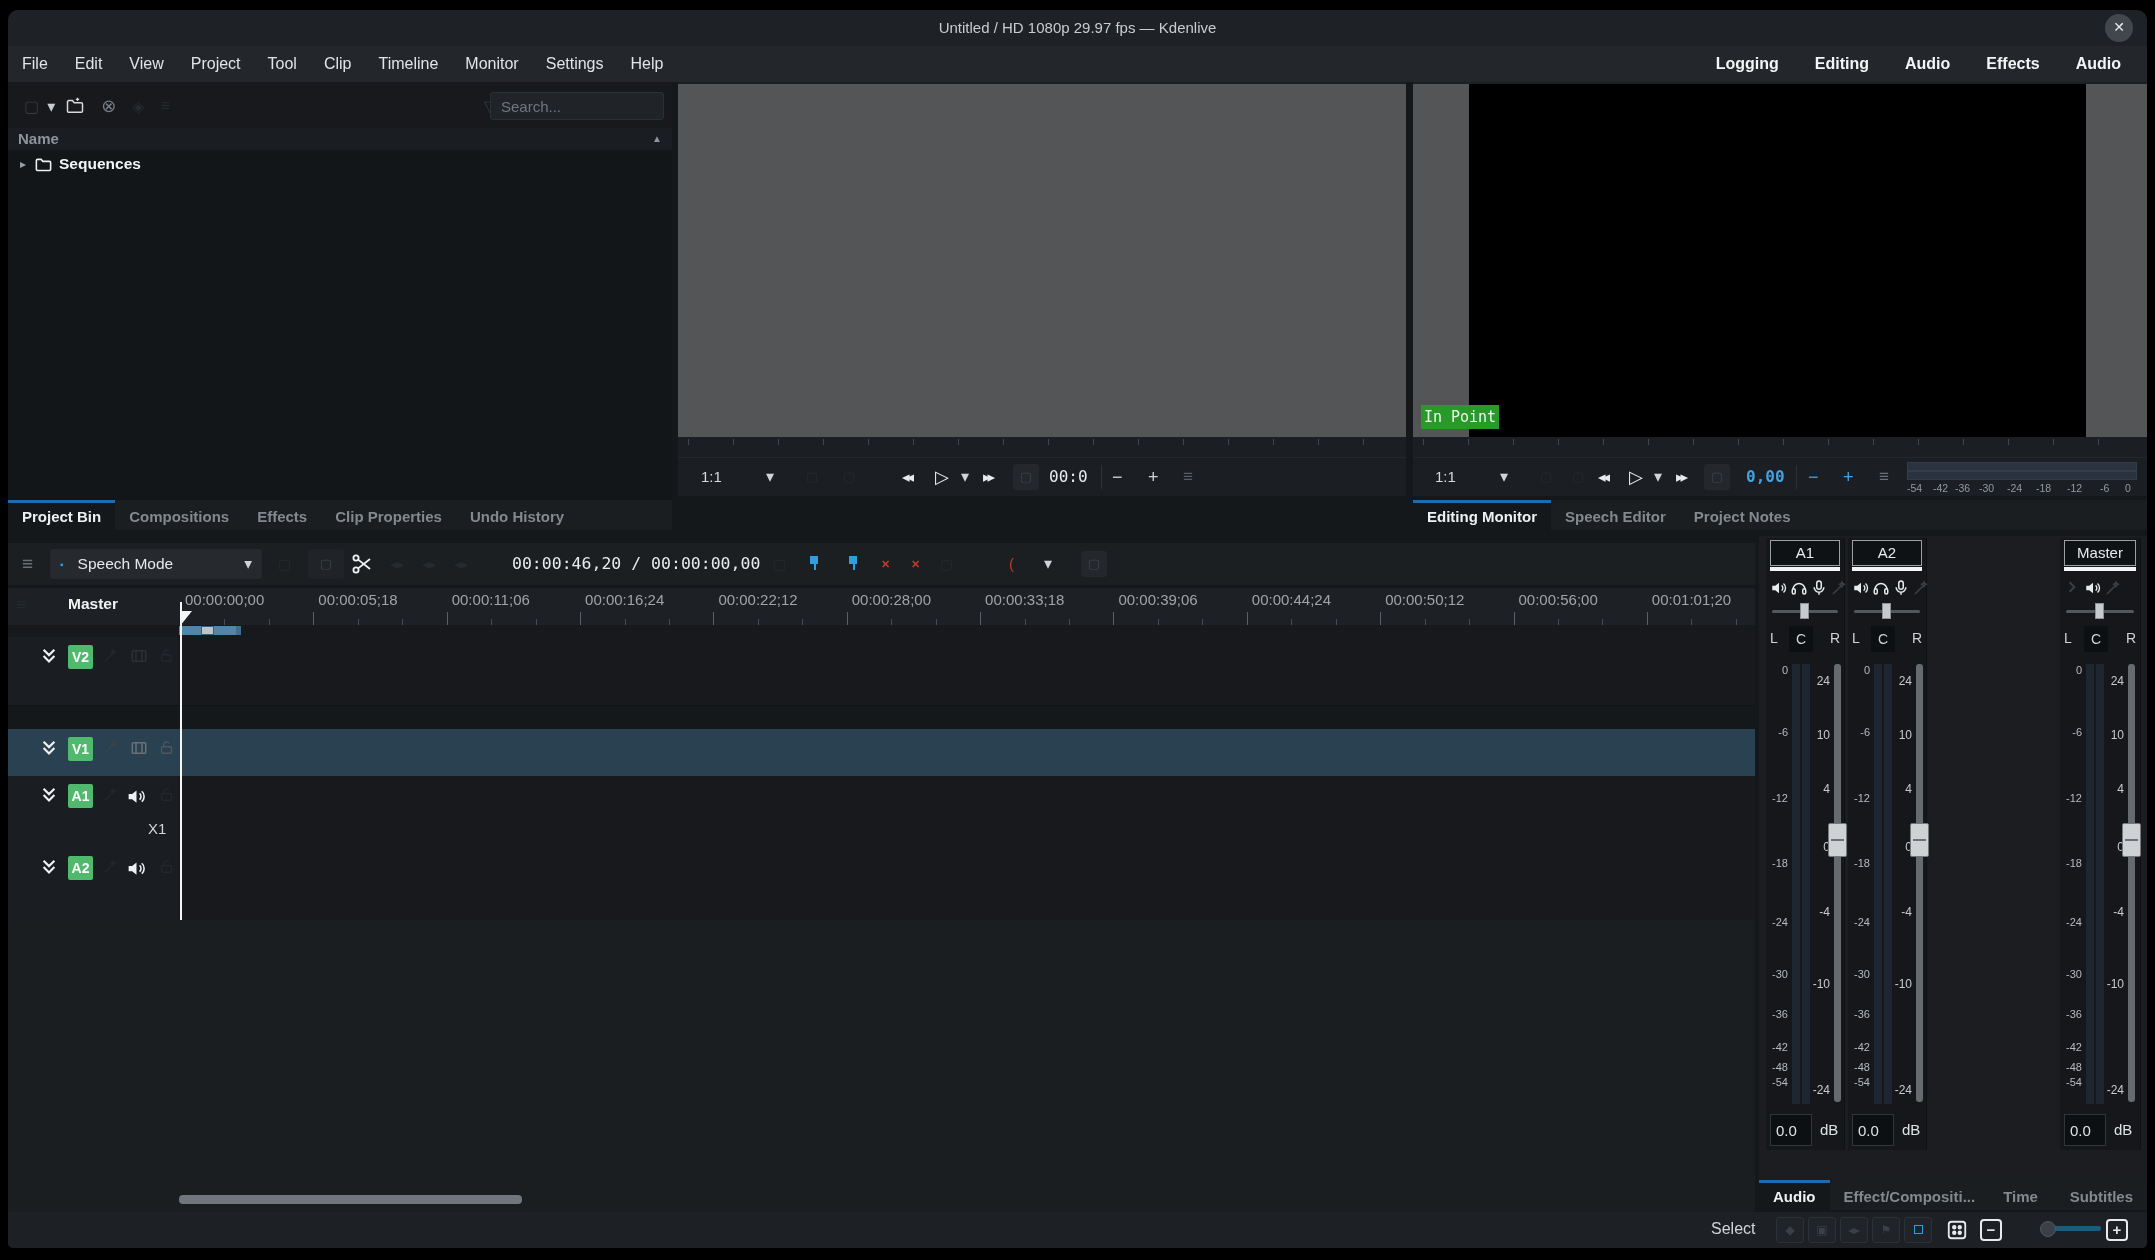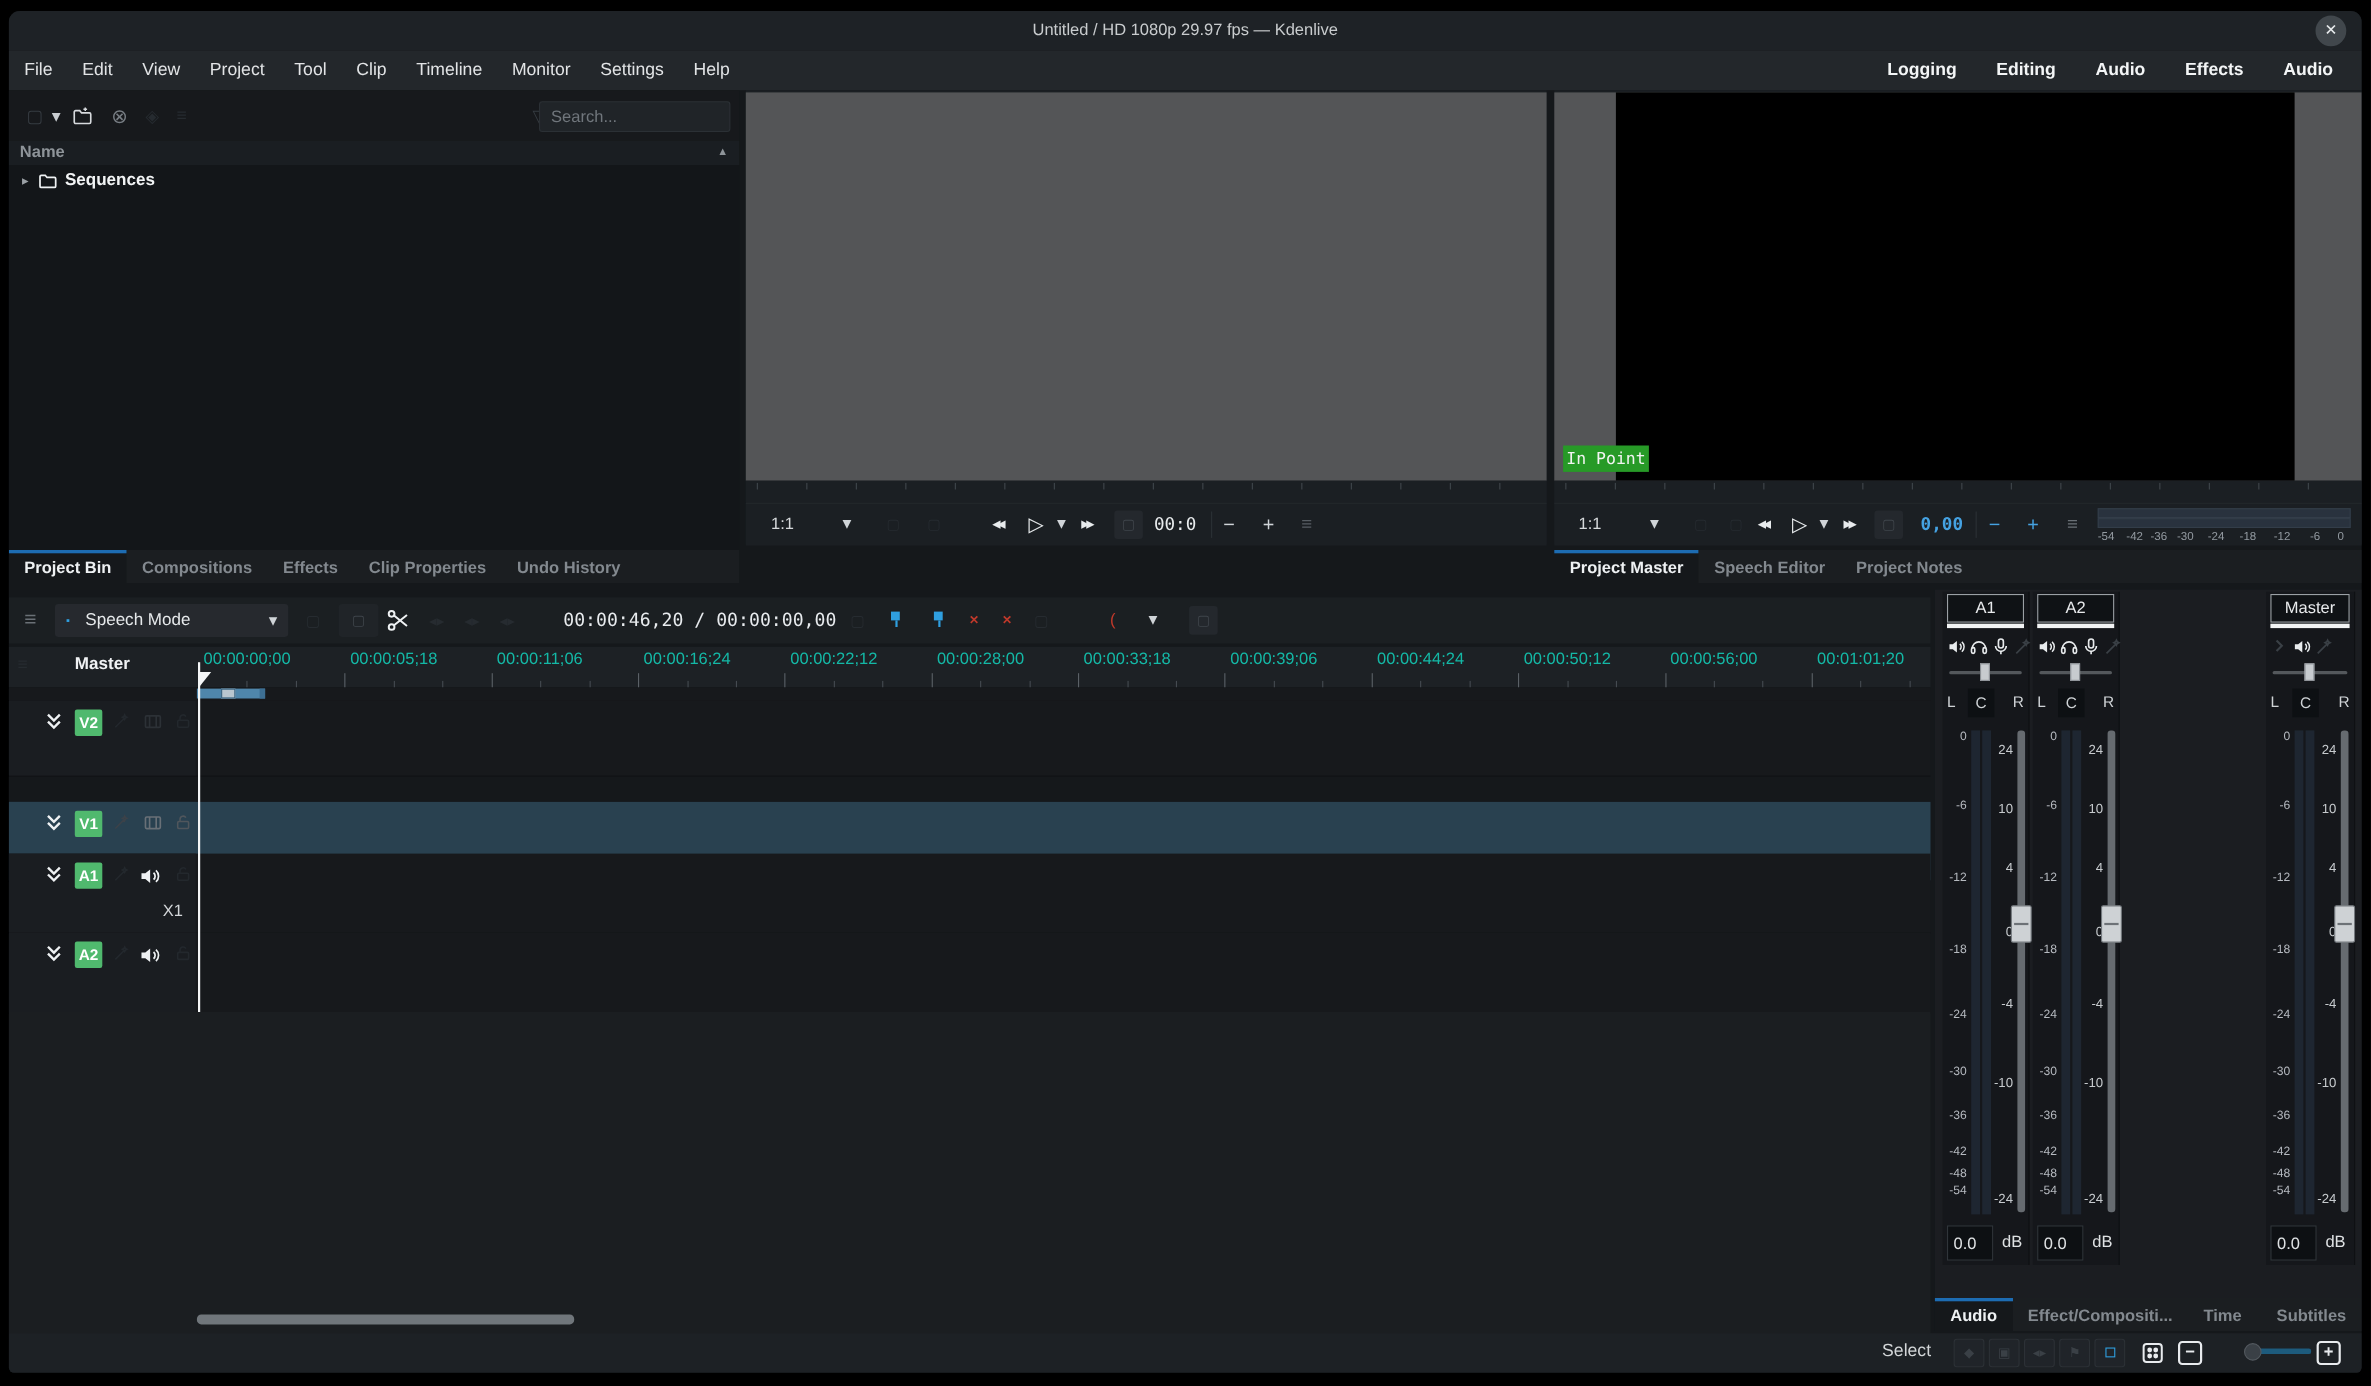--- a/index.html
+++ b/index.html
@@ -47,21 +47,21 @@
     color:#3f454b;text-align:center;line-height:26px;font-size:13px;}
   .vsep{position:absolute;top:7px;width:1px;height:24px;background:#2c3136;}
   .blue{color:#45a2e2;}
   .meter-bar{position:absolute;background:#29323e;border:1px solid #333d49;}
   .meter-lab{position:absolute;top:24px;font-size:10.5px;color:#939aa1;}
   
   #tl-toolbar{left:0;top:533px;width:1747px;height:42px;background:#1b1f22;}
   #mode-box{left:42px;top:6px;width:212px;height:30px;background:#26292e;border-radius:3px;
     display:flex;align-items:center;color:#e6e9eb;font-size:15.5px;}
   #ruler{left:0;top:578px;width:1747px;height:37px;background:#1d2125;border-bottom:1px solid #0f1113;}
-  .rl{position:absolute;top:3px;font-size:15px;color:#14b8a6;}
+  .rl{position:absolute;top:3px;font-size:15px;color:#a3a3a3;}
   .rt-major{position:absolute;bottom:0;width:1px;height:13px;background:#5b6167;}
   .rt-minor{position:absolute;bottom:0;width:1px;height:6px;background:#454b51;}
   #zoombar-row{left:0;top:615px;width:1747px;height:12px;background:#17191c;}
   #zoombar{position:absolute;left:171px;top:1px;width:62px;height:9px;background:#4f86ab;}
   #zoombar-handle{position:absolute;left:22px;top:0;width:13px;height:9px;background:#b9c6cf;
     border:1px solid #35617f;box-sizing:border-box;}
   #zoombar-cap{position:absolute;right:0;top:0;width:5px;height:9px;background:#3d6f93;}
   .track-row{position:absolute;left:0;width:1747px;background:#17191c;border-bottom:1px solid #101214;}
   .track-head{position:absolute;left:0;top:0;width:170px;height:100%;background:#1a1d21;}
   .track-row.sel,.track-row.sel .track-head{background:#294150;}
@@ -273,21 +273,21 @@
   </div>
 
   <div class="tabbar" id="tabs-left" style="left:0;top:490px;width:664px;">
       <div class="tab active">Project Bin</div>
       <div class="tab">Compositions</div>
       <div class="tab">Effects</div>
       <div class="tab">Clip Properties</div>
       <div class="tab">Undo History</div>
     </div>
   <div class="tabbar" id="tabs-right" style="left:1405px;top:490px;width:734px;">
-      <div class="tab active">Project Master</div>
+      <div class="tab active">Editing Monitor</div>
       <div class="tab">Speech Editor</div>
       <div class="tab">Project Notes</div>
     </div>
 
   <div class="abs" id="tl-toolbar">
     <span class="mc" style="left:14px;color:#6a7076;font-size:19px;height:42px;line-height:42px;">≡</span>
     <div class="abs" id="mode-box">
       <span style="margin-left:10px;color:#2f9fe0;font-size:10px;">▪</span>
       <span style="margin-left:14px;">Speech Mode</span>
       <span style="margin-left:auto;margin-right:10px;color:#cfd3d7;">▾</span>

